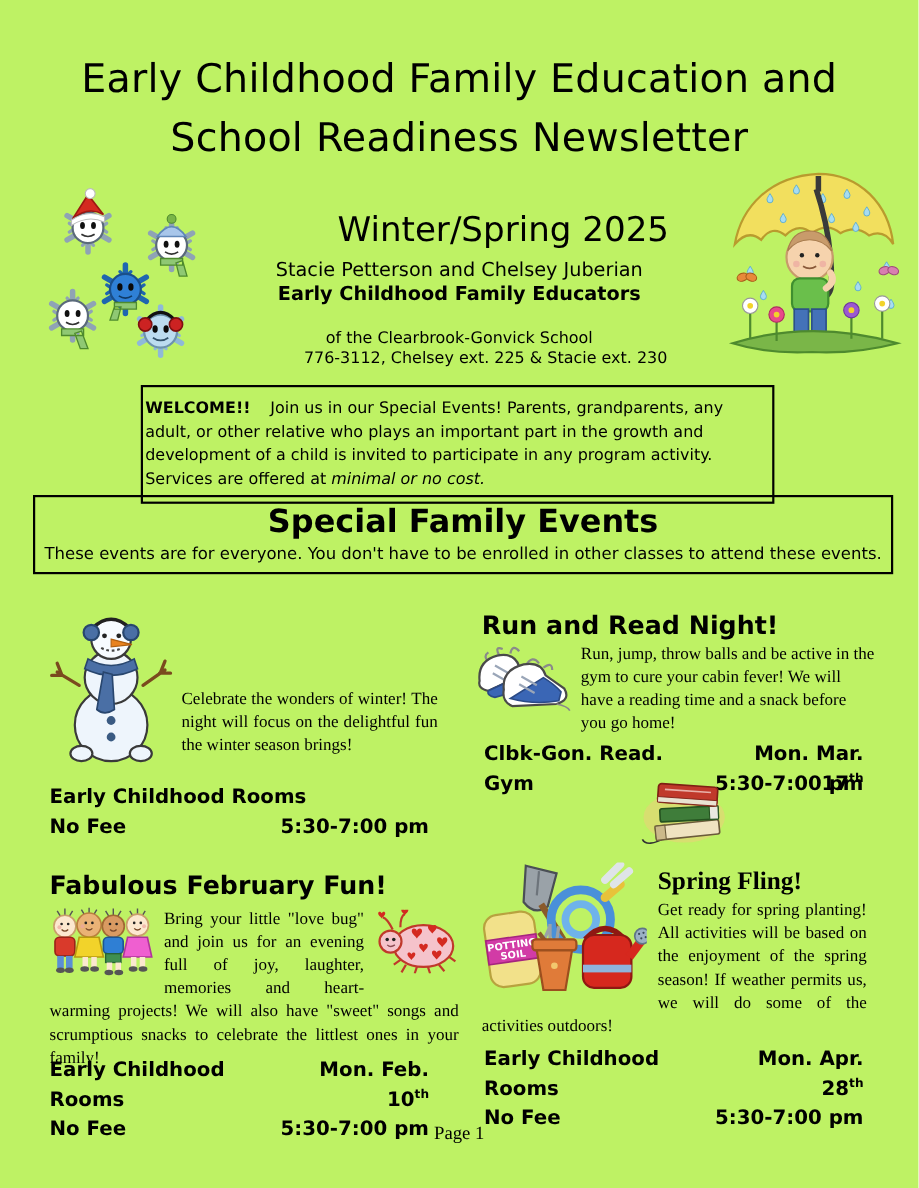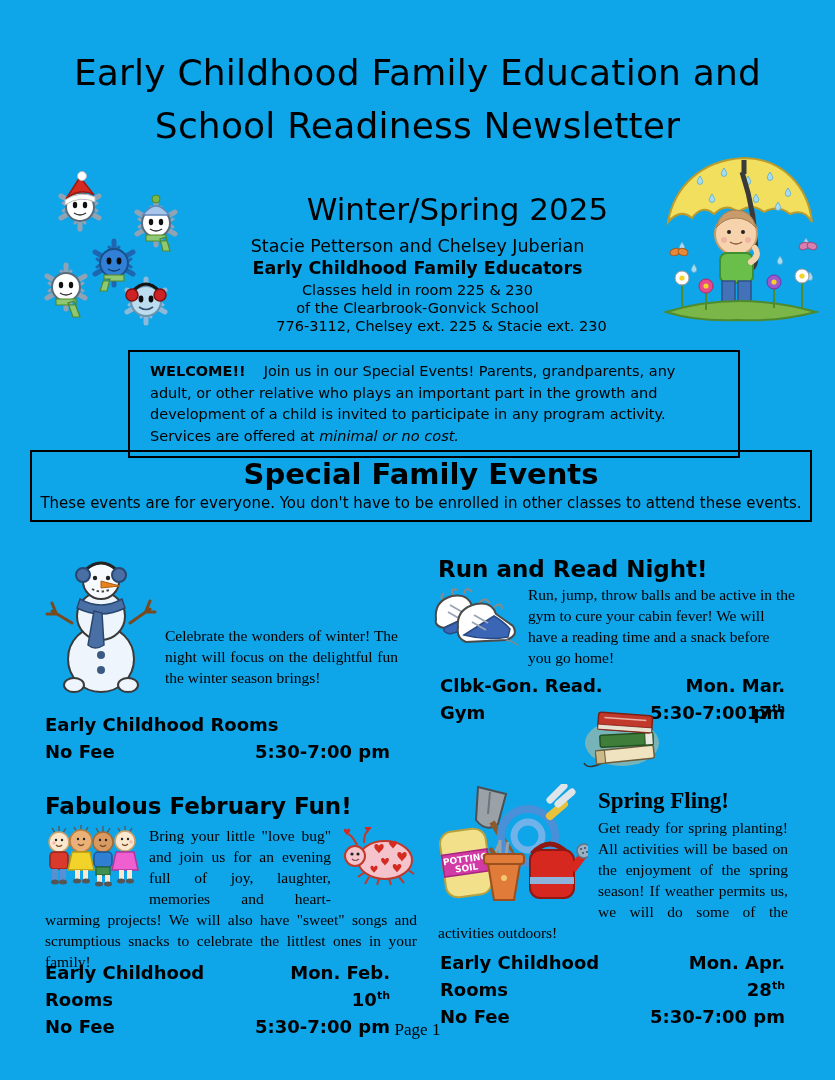--- a/index.html
+++ b/index.html
@@ -1,30 +1,30 @@
 <!DOCTYPE html>
 <html><head>
 <meta charset="utf-8">
 <style>
   html,body{margin:0;padding:0;background:#fff;}
-  .page{position:relative;width:835px;height:1080px;background:#0ea5e9;color:#000;
+  .page{position:relative;width:835px;height:1080px;background:#bef264;color:#000;
         font-family:"DejaVu Sans",sans-serif;overflow:hidden;margin:0 auto;}
   .abs{position:absolute;}
   .center{left:0;width:835px;text-align:center;}
   .page-title{top:46px;font-size:36px;line-height:53px;letter-spacing:0.2px;}
   .programs-line{top:167px;font-size:19px;}
   .season-line{top:191px;font-size:31px;padding-left:40px;}
   .names-line{top:236px;font-size:17.5px;font-weight:normal;}
   .role-line{top:258px;font-size:17.5px;font-weight:bold;}
   .small-line{font-size:14.5px;}
   .rooms-line{top:282px;}
   .school-line{top:300px;}
   .phone-line{top:318px;padding-left:24px;}
   .welcome-box{left:128px;top:350px;width:568px;border:2px solid #000;
-               padding:9px 20px;font-size:14.5px;line-height:21.5px;}
+               padding:9px 2px;font-size:14.5px;line-height:21.5px;}
   .welcome-label{font-weight:bold;margin-right:18px;}
   .welcome-em{font-style:italic;}
   .events-box{left:30px;top:450px;width:778px;border:2px solid #000;text-align:center;
               padding:3px 0 7px 0;}
   .events-title{font-size:29px;font-weight:bold;line-height:38px;}
   .events-sub{font-size:15px;line-height:20px;}
   .section-title{font-weight:bold;font-size:23px;line-height:33px;}
   .serif-body{font-family:"Liberation Serif",serif;font-size:15.5px;line-height:21px;
               text-align:justify;}
   .winter-title{left:165px;top:556px;width:262px;}
@@ -59,21 +59,20 @@
 <div class="page">
 
   <div class="abs center page-title">
     <div>Early Childhood Family Education and</div>
     <div>School Readiness Newsletter</div>
   </div>
 
   <div class="abs center season-line">Winter/Spring 2025</div>
   <div class="abs center names-line">Stacie Petterson and Chelsey Juberian</div>
   <div class="abs center role-line">Early Childhood Family Educators</div>
-  <div class="abs center small-line rooms-line">Classes held in room 225 &amp; 230</div>
   <div class="abs center small-line school-line">of the Clearbrook-Gonvick School</div>
   <div class="abs center small-line phone-line">776-3112, Chelsey ext. 225 &amp; Stacie ext. 230</div>
 
   <div class="abs snowflakes-pos">
     <svg width="162" height="168" viewBox="0 0 162 168">
       <defs>
         <g id="star">
           <path d="M0 -22 V22 M-19 -11 L19 11 M-19 11 L19 -11" stroke-width="5" fill="none" stroke-linecap="round"></path>
           <path d="M-5 -16 L0 -11 L5 -16 M-5 16 L0 11 L5 16 M-17 -4 L-11 0 L-17 4 M17 -4 L11 0 L17 4" stroke-width="3" fill="none" stroke-linecap="round"></path>
         </g>

